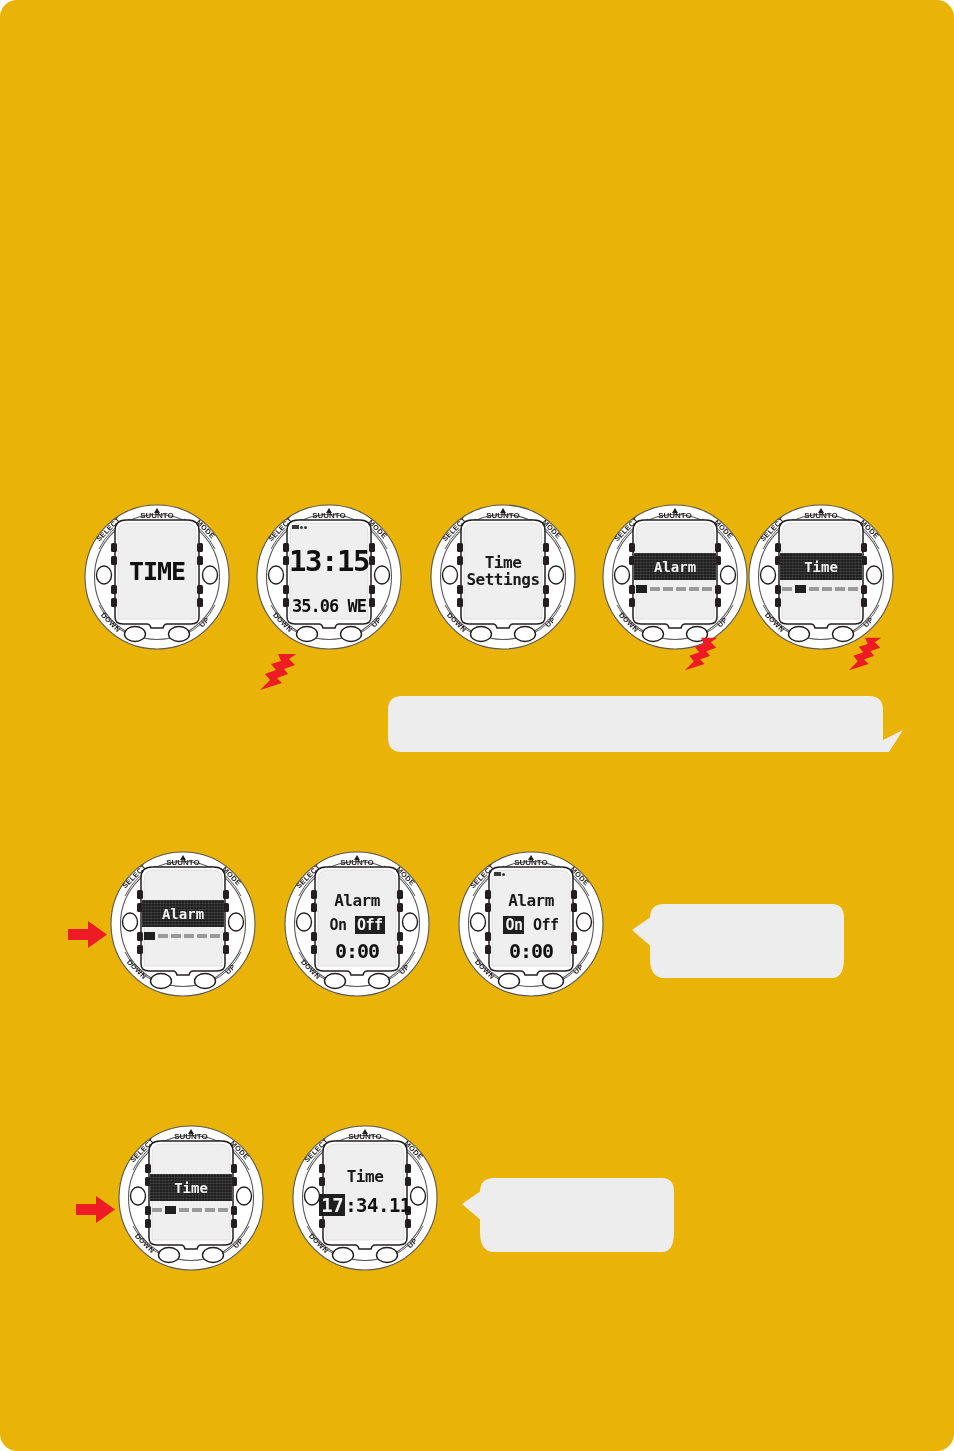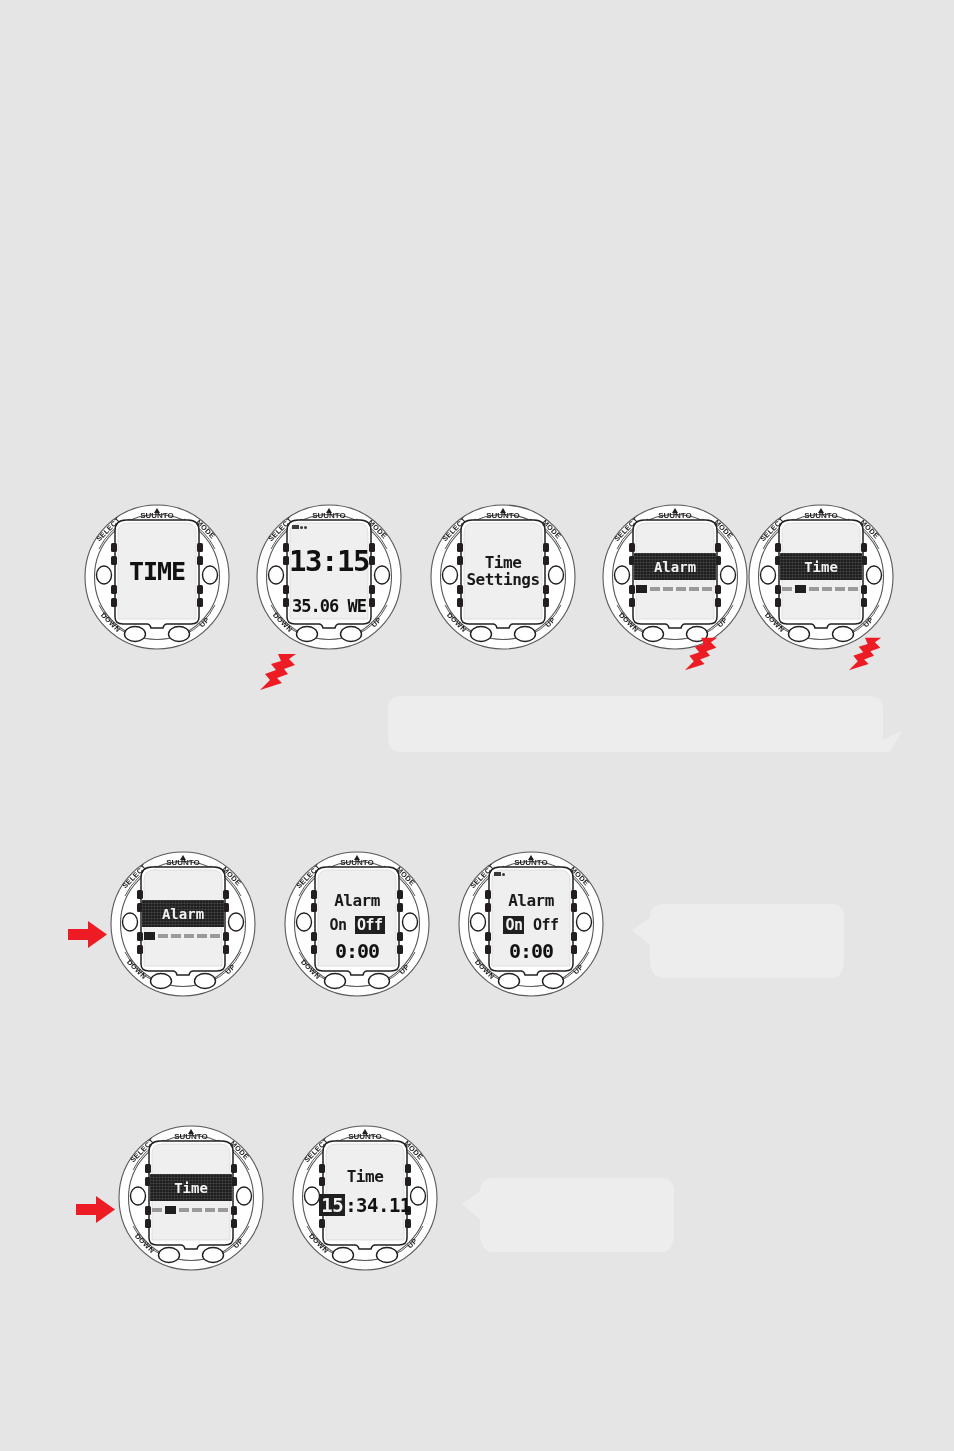--- a/index.html
+++ b/index.html
@@ -6,21 +6,22 @@
   html, body {
     margin: 0; padding: 0;
     width: 954px; height: 1451px;
     background: #ffffff;
     font-family: "Liberation Sans", sans-serif;
     overflow: hidden;
   }
   #page {
     position: relative;
     width: 954px; height: 1451px;
-    background: #e5e5e5;
+    background: #eab308;
+    border-radius: 17px;
   }
 
   
   .watch { position: absolute; }
   .watch svg { display: block; overflow: visible; }
 
   .bezel-outer { fill: #ffffff; stroke: #58595b; stroke-width: 1.1; }
   .bezel-inner { fill: #ffffff; stroke: #58595b; stroke-width: 1.1; }
   .bezel-notch { fill: none; stroke: #58595b; stroke-width: 1.0; }
   .case-body  { fill: #ffffff; stroke: #231f20; stroke-width: 1.5; }
@@ -957,21 +958,21 @@
     <text class="bz-label" font-size="7.2" text-anchor="middle" transform="translate(126,28) rotate(45)">MODE</text>
     <text class="bz-label" font-size="7.2" text-anchor="middle" transform="translate(31,121) rotate(45)">DOWN</text>
     <text class="bz-label" font-size="7.2" text-anchor="middle" transform="translate(128,121) rotate(-45)">UP</text>
   </svg>
 
       <div class="lcd-layer" style="left:36px;top:42px;width:86px;height:22px;">
         <div class="dm" style="font-size:16px;">Time</div>
       </div>
       <div class="lcd-layer" style="left:32px;top:68px;width:94px;height:26px;">
         <div class="seg" style="font-size:19px;letter-spacing:-0.5px;">
-          <span class="hilite">15</span><span>:34.11</span>
+          <span class="hilite">17</span><span>:34.11</span>
         </div>
       </div>
              </div>
     <div class="arrow" style="left:76px;top:1195px;">
       <svg width="40" height="29" viewBox="0 0 40 29">
       <path class="arrow-fill" d="M0 9 h20 V1 l19 13.5 L20 28 v-8 H0 z"></path>
     </svg>
     </div>
     <div class="bubble" style="left:462px;top:1176px;width:196px;height:70px;">
                <svg width="214" height="80" viewBox="0 0 214 80">

